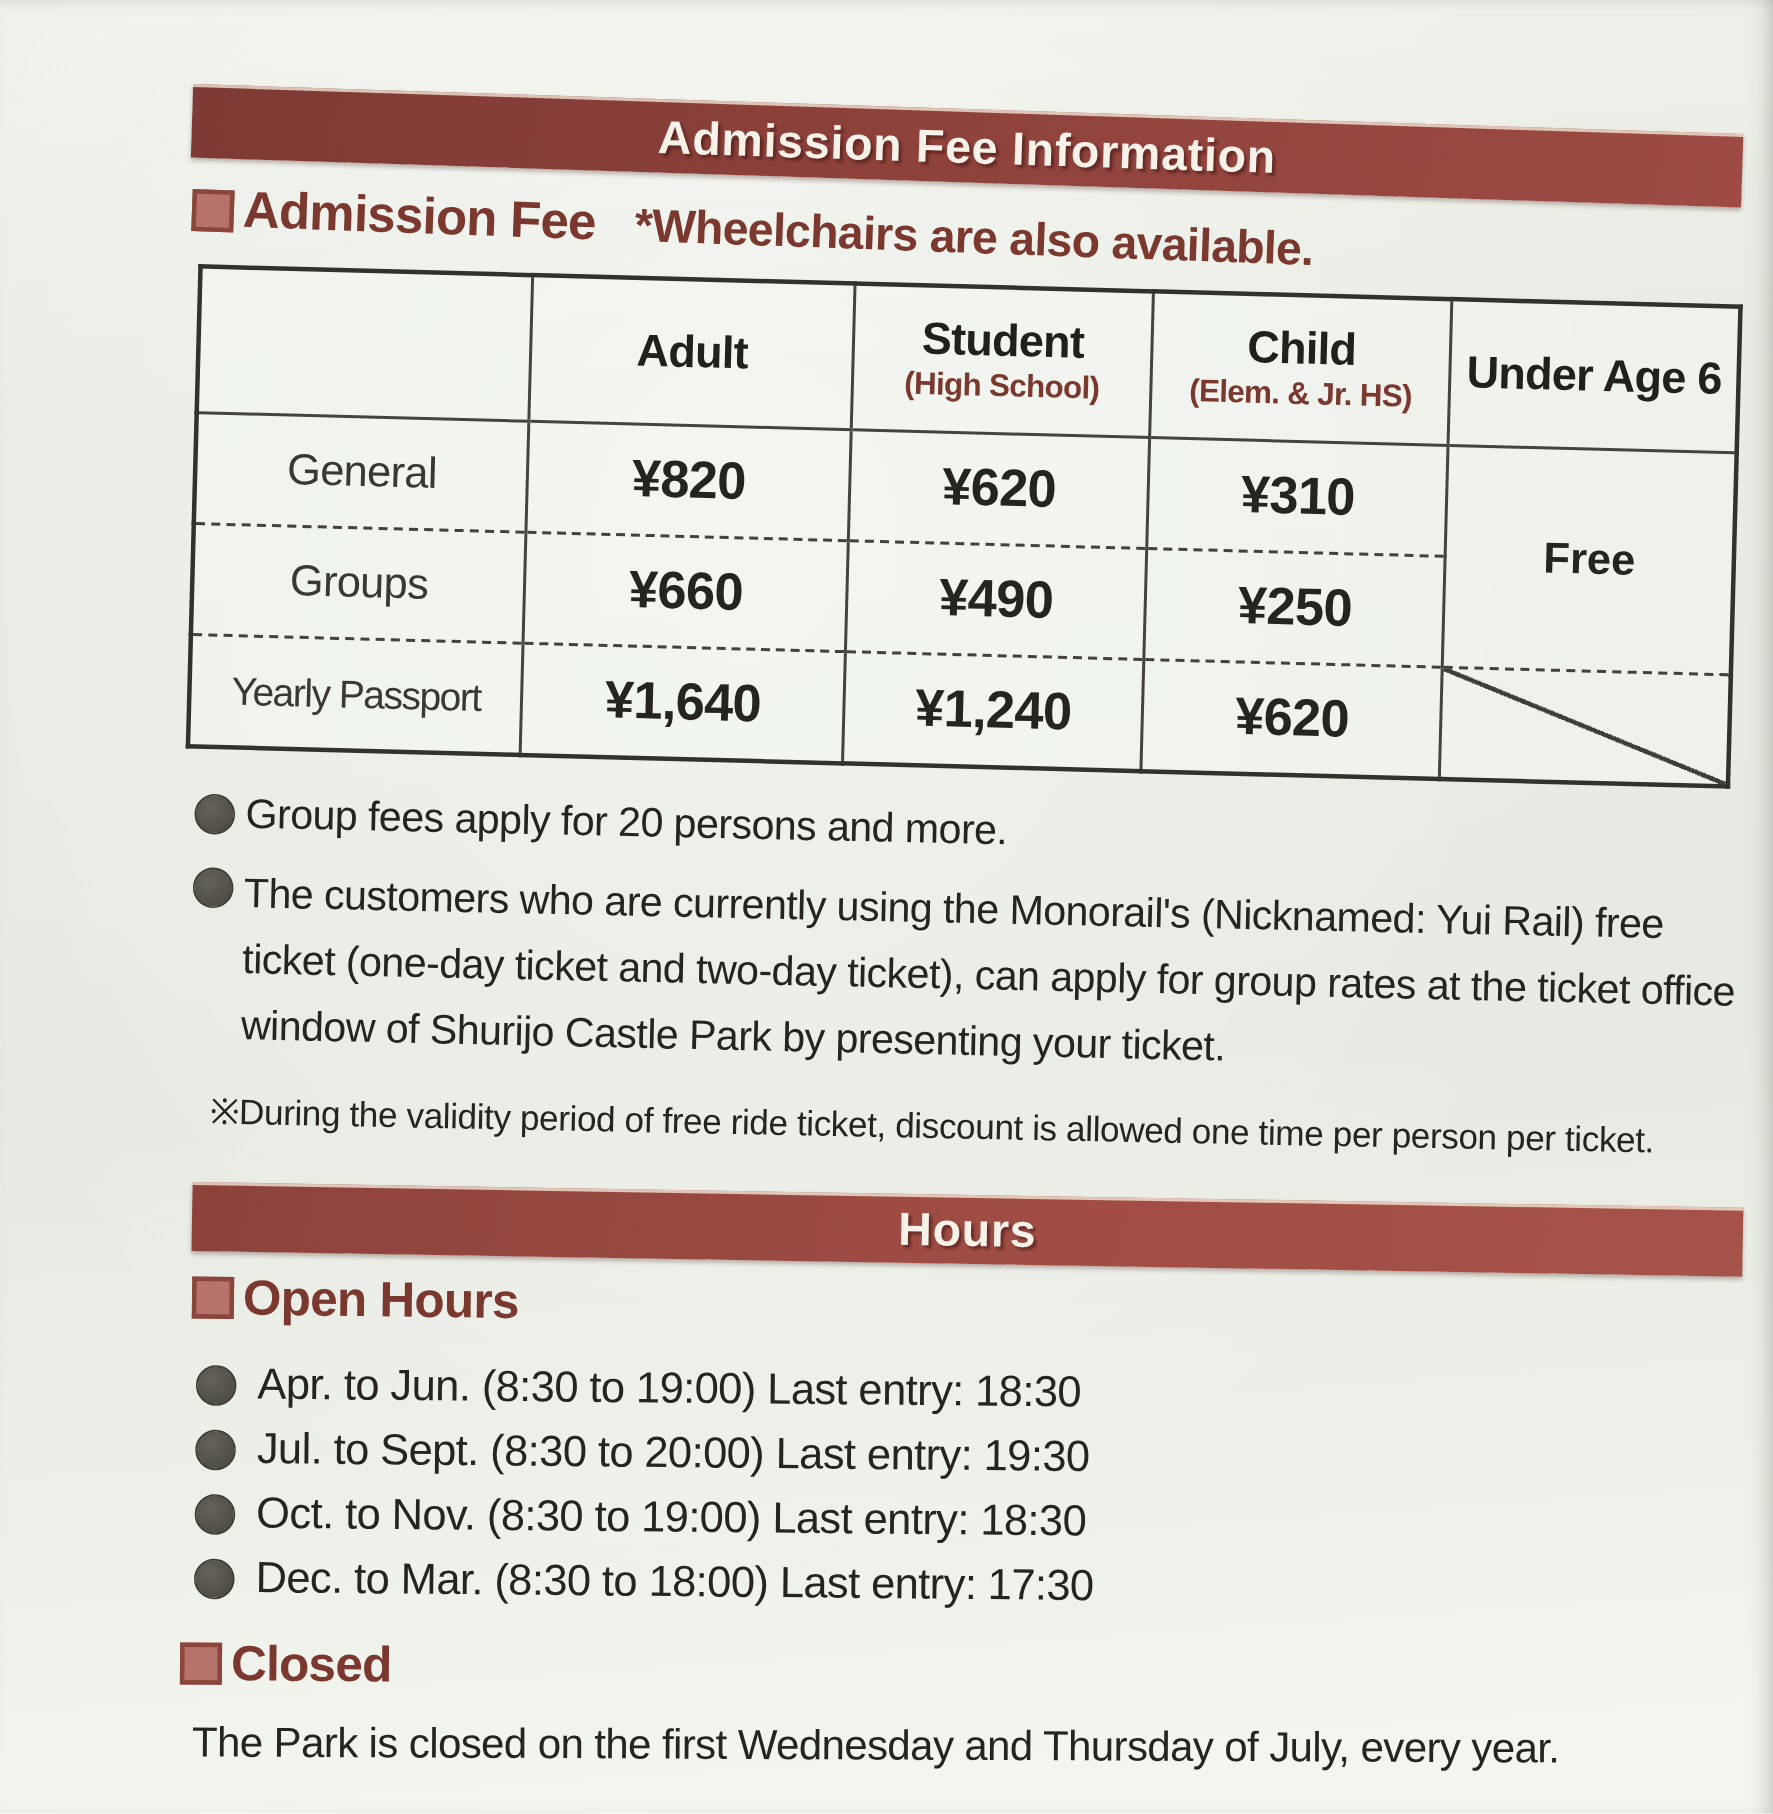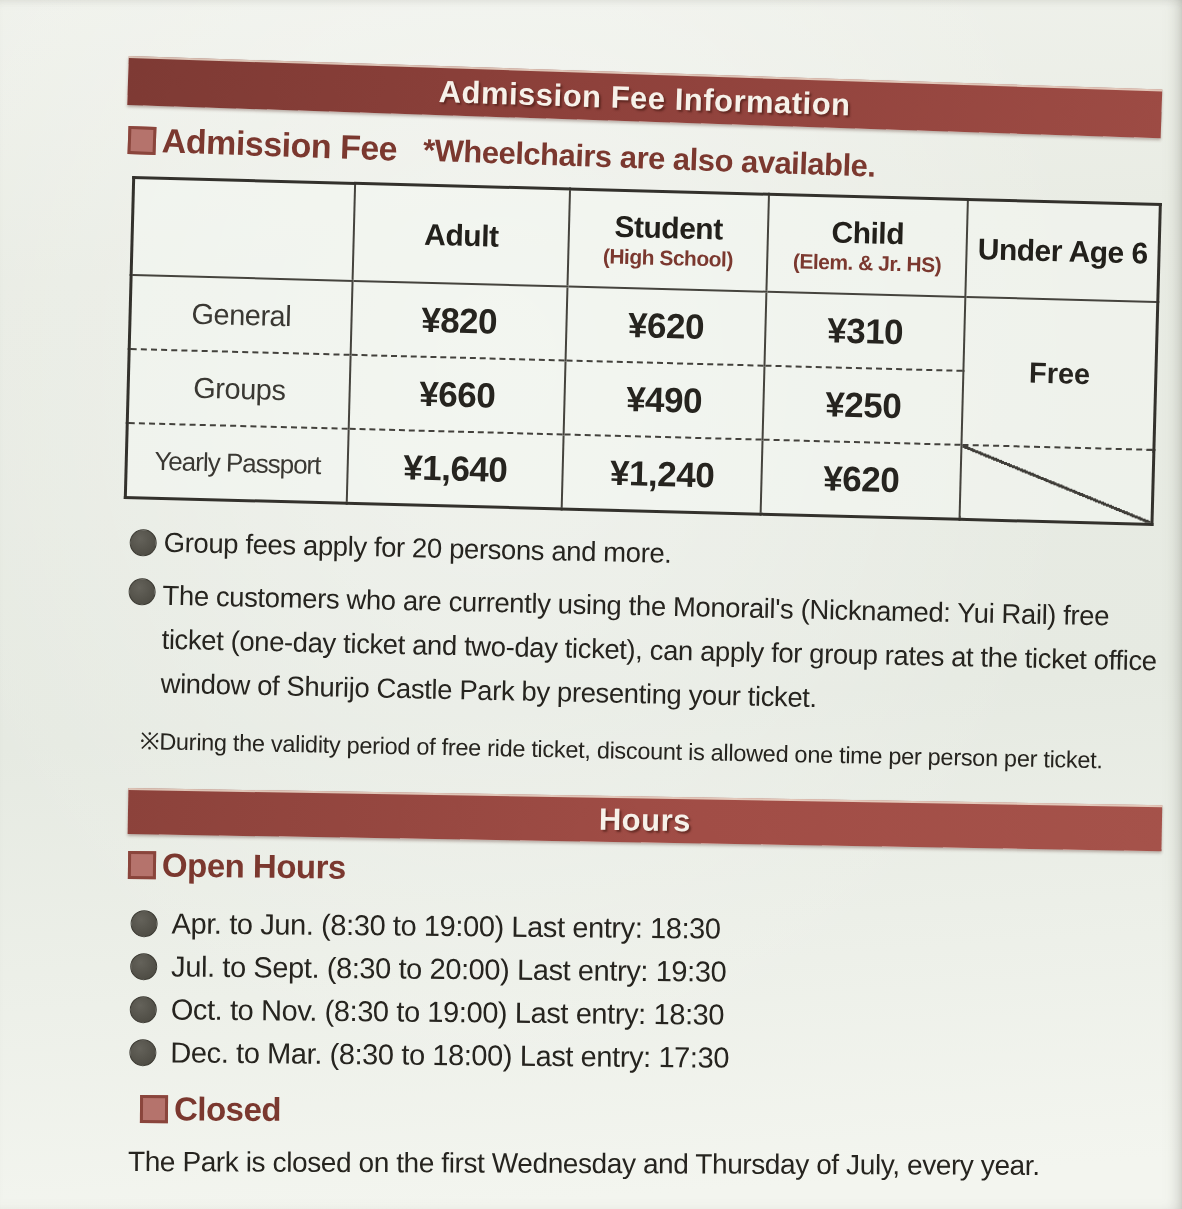--- a/index.html
+++ b/index.html
@@ -35,21 +35,21 @@
 
   
   .sec-heading { display: flex; align-items: center; color: var(--maroon, #7b382f); }
   .sq-marker { width: 28px; height: 28px; flex: 0 0 auto;
     background: var(--marker-fill, #b5736c); border: 3px solid var(--marker-border, #8a453c);
     box-sizing: border-box; margin-right: 6px; }
   #heading-admission { left: 128px; top: 120px; transform: rotate(2.05deg); }
   #heading-admission .h-main { font-size: 34px; font-weight: bold; letter-spacing: -0.5px; }
   #heading-admission .h-note { font-size: 31px; font-weight: bold; margin-left: 26px; letter-spacing: -0.5px; }
   #heading-open { left: 128px; top: 846px; transform: rotate(0.7deg); }
-  #heading-closed { left: 140px; top: 1090px; transform: rotate(0.4deg); text-align: center; }
+  #heading-closed { left: 120px; top: 1090px; transform: rotate(0.4deg); text-align: center; }
   .sec-heading .h-title { font-size: 33px; font-weight: bold; letter-spacing: -0.5px; }
 
   
   #fee-table-wrap { left: 128px; top: 176px; width: 1030px; transform: rotate(1.5deg); }
   table.fee { border-collapse: collapse; width: 100%; table-layout: fixed;
     border: 3px solid #33312c; background: rgba(244,247,243,.55); }
   table.fee th, table.fee td { padding: 0; text-align: center; vertical-align: middle; }
   table.fee th { height: 95px; font-weight: bold; }
   table.fee td { height: 72px; }
   .cline { border-left: 2px solid var(--table-line, #45433d); }

